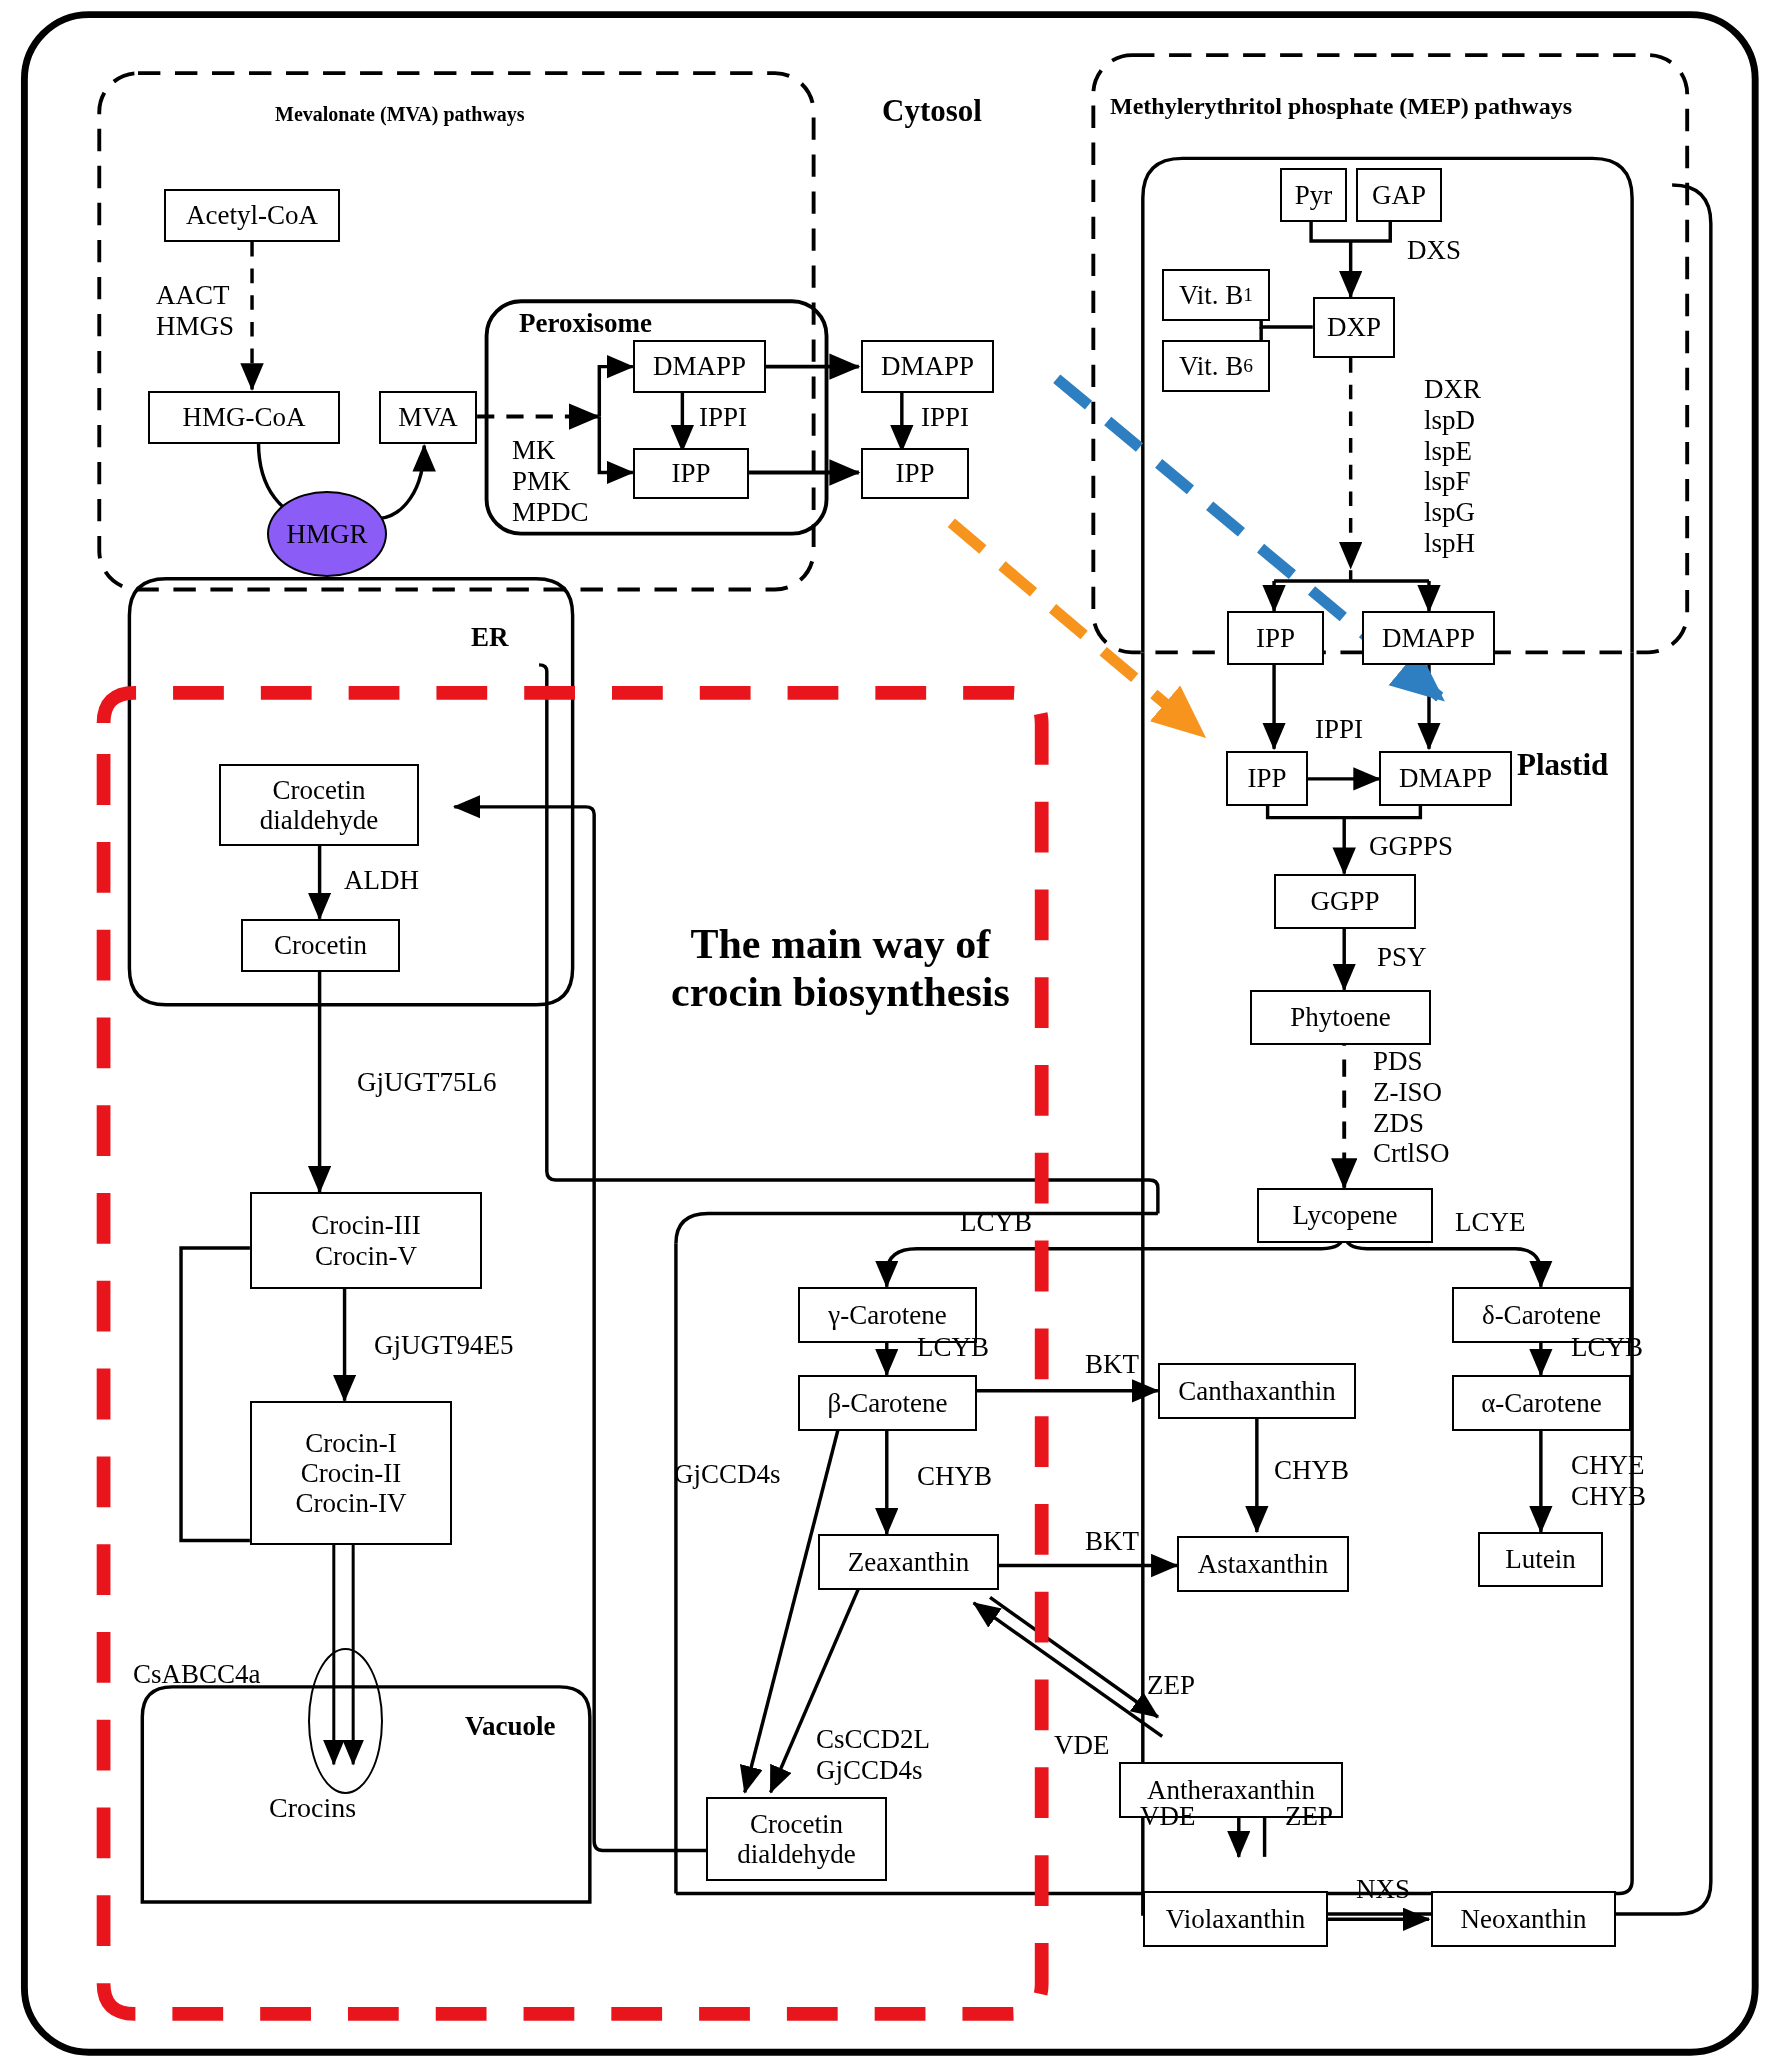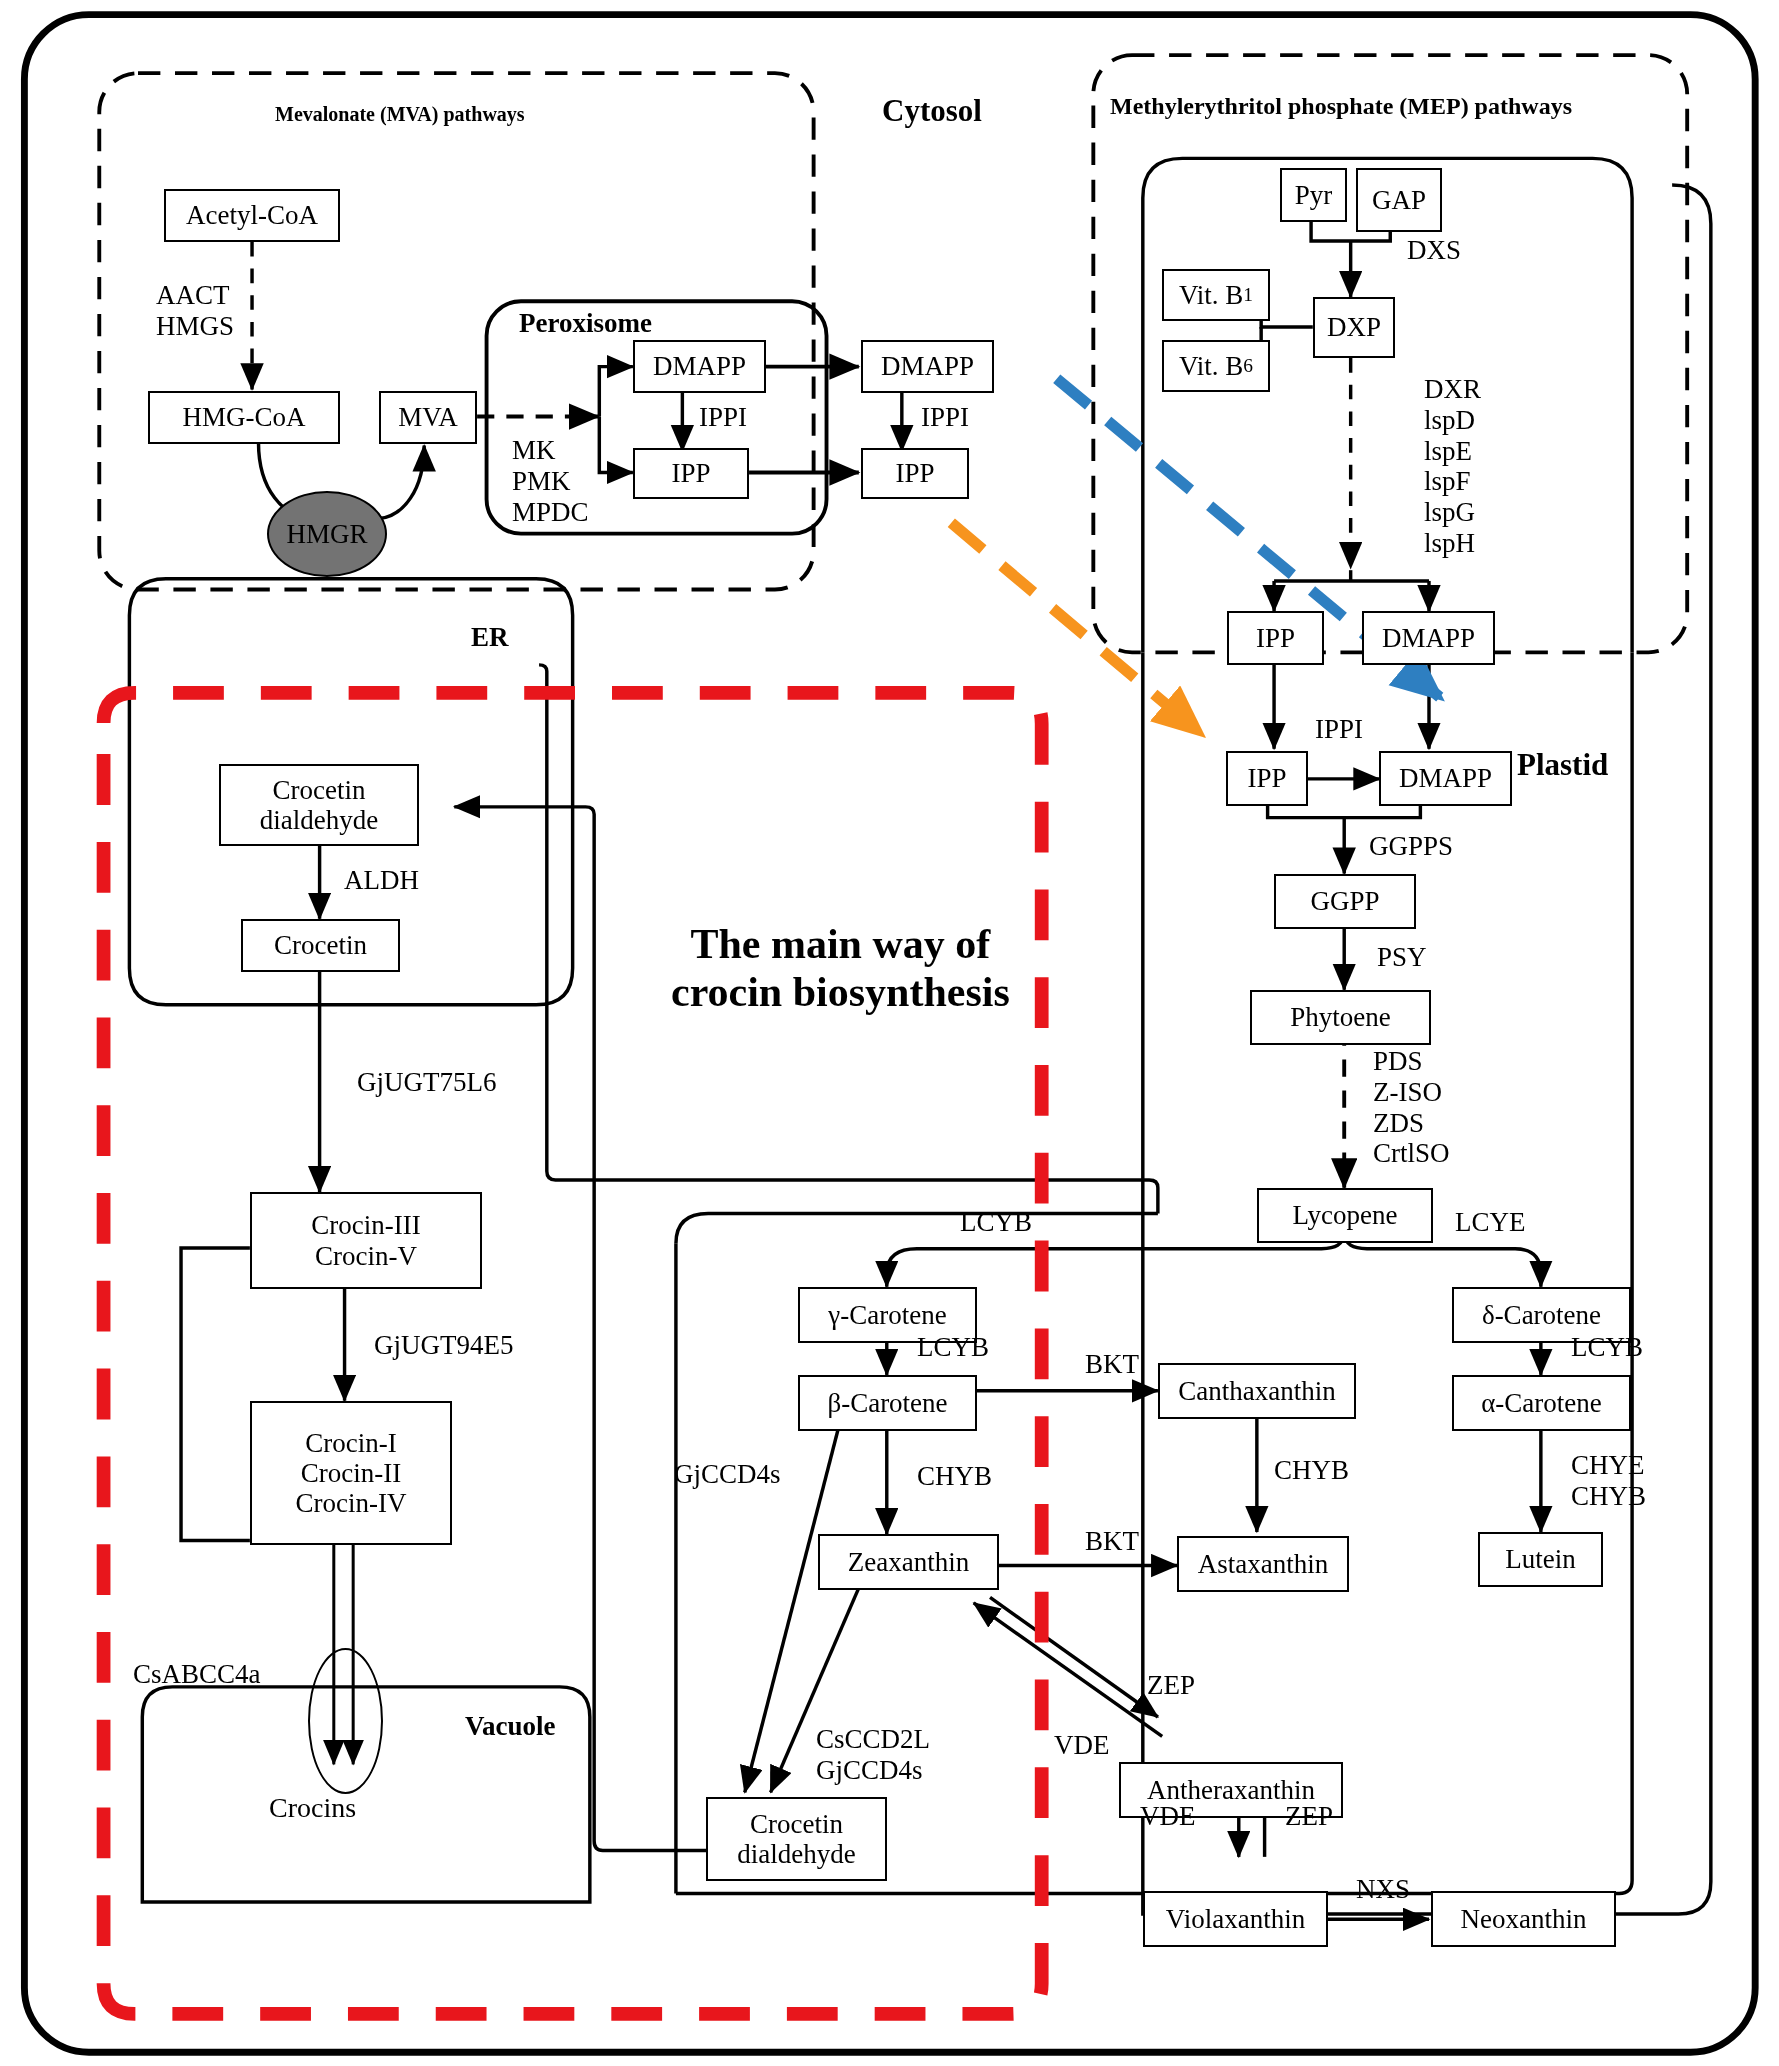--- a/index.html
+++ b/index.html
@@ -5,21 +5,21 @@
   html,body{margin:0;padding:0;background:#fff;}
   #stage{position:relative;width:1780px;height:2066px;background:#fff;
          font-family:"Liberation Serif","DejaVu Serif",serif;color:#000;}
   svg.layer{position:absolute;left:0;top:0;width:1780px;height:2066px;overflow:visible;}
   .node{position:absolute;box-sizing:border-box;border:2.6px solid #000;background:#fff;
         display:flex;align-items:center;justify-content:center;text-align:center;
         font-size:27px;line-height:1.12;padding:2.6px 6px;white-space:pre-line;}
   .lbl{position:absolute;font-size:27px;line-height:1.14;white-space:pre-line;}
   .lbl.b{font-weight:bold;}
   .lbl.big{font-size:31px;font-weight:bold;}
-  .ellipse{position:absolute;border:2.6px solid #000;border-radius:50%;background:#737373;
+  .ellipse{position:absolute;border:2.6px solid #000;border-radius:50%;background:#8b5cf6;
            display:flex;align-items:center;justify-content:center;font-size:27px;}
   .sub{font-size:0.72em;vertical-align:sub;}
 </style>
 </head>
 <body>
 
 <div id="stage">
 
   <svg class="layer" viewBox="0 0 4135 4801" width="1780" height="2066">
     <defs>
@@ -186,21 +186,21 @@
 
   <div class="node" style="left:633px;top:340px;width:133px;height:53px;">DMAPP</div>
   <div class="node" style="left:633px;top:448px;width:116px;height:51px;">IPP</div>
   <div class="lbl" style="left:699px;top:402px;">IPPI</div>
 
   <div class="node" style="left:861px;top:340px;width:133px;height:53px;">DMAPP</div>
   <div class="node" style="left:861px;top:448px;width:108px;height:51px;">IPP</div>
   <div class="lbl" style="left:921px;top:402px;">IPPI</div>
 
   <div class="node" style="left:1280px;top:168px;width:67px;height:54px;">Pyr</div>
-  <div class="node" style="left:1356px;top:168px;width:86px;height:64px;">GAP</div>
+  <div class="node" style="left:1356px;top:168px;width:86px;height:54px;">GAP</div>
   <div class="lbl" style="left:1407px;top:235px;">DXS</div>
 
   <div class="node" style="left:1162px;top:269px;width:108px;height:52px;">
     <span>Vit. B</span><span class="sub">1</span>
   </div>
   <div class="node" style="left:1162px;top:340px;width:108px;height:52px;">
     <span>Vit. B</span><span class="sub">6</span>
   </div>
 
   <div class="node" style="left:1313px;top:297px;width:82px;height:61px;">DXP</div>

